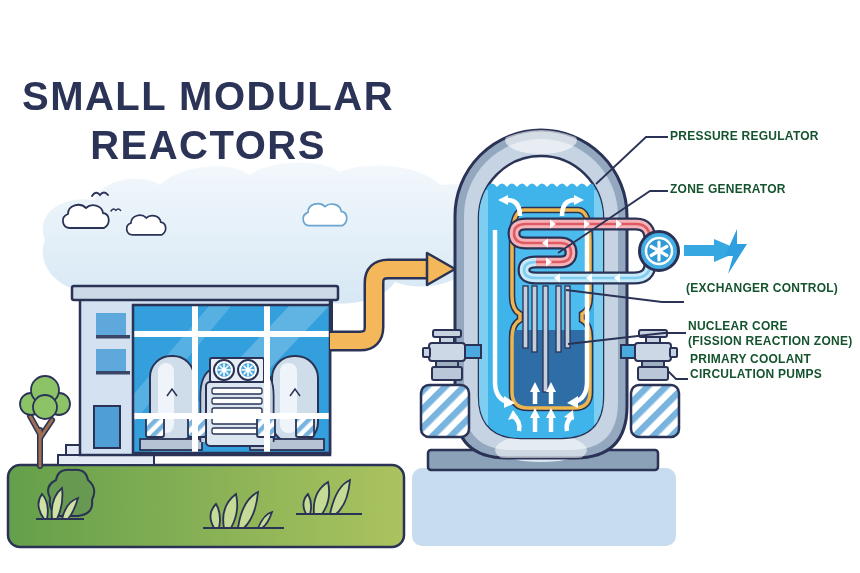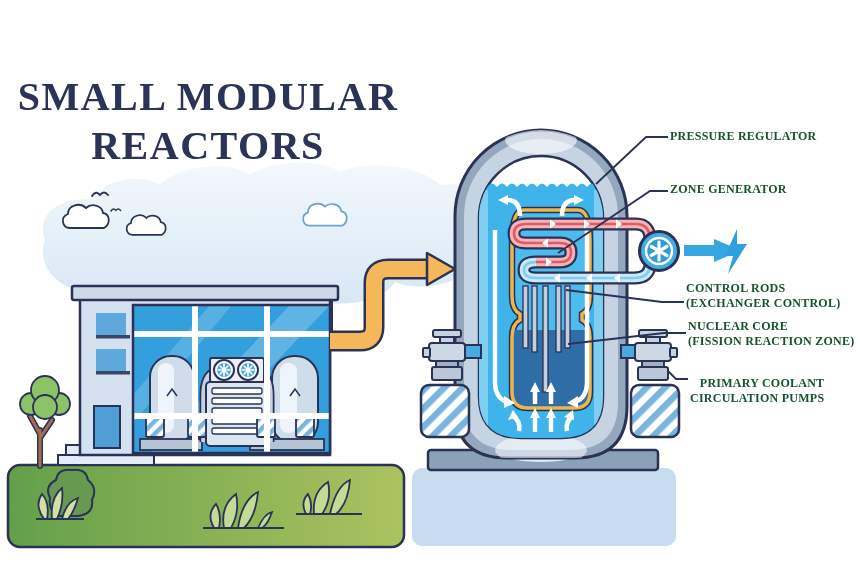--- a/index.html
+++ b/index.html
@@ -1,34 +1,34 @@
 <!DOCTYPE html>
 <html><head>
 <meta charset="utf-8">
 <style>
   html,body{margin:0;padding:0;background:#ffffff;}
   .canvas{
     position:relative;width:860px;height:573px;background:#ffffff;overflow:hidden;
-    font-family:Liberation Serif, serif;
+    font-family:Liberation Sans, sans-serif;
   }
   .canvas svg{position:absolute;left:0;top:0;}
   .title{
     position:absolute;left:0;top:72px;width:416px;text-align:center;
     font-weight:bold;font-size:40px;line-height:49px;letter-spacing:1.5px;
     color:#2b3357;
   }
   .diagram-label{
     position:absolute;color:#14532d;font-weight:bold;font-size:12px;
     line-height:15px;letter-spacing:0.25px;white-space:nowrap;
   }
   .lbl1{left:670px;top:129px;}
   .lbl2{left:670px;top:182px;}
   .lbl3{left:686px;top:281px;}
   .lbl4{left:688px;top:319px;}
-  .lbl5{left:690px;top:376px;text-align:right;}
+  .lbl5{left:690px;top:352px;}
 </style>
 </head>
 <body>
 
 <div class="canvas">
 
 <svg width="860" height="573" viewBox="0 0 860 573">
   <defs>
     <linearGradient id="skyG" x1="0" y1="0" x2="0" y2="1">
       <stop offset="0" stop-color="#f3f8fc"></stop>
@@ -315,21 +315,20 @@
   <div>REACTORS</div>
 </div>
 
 <div class="diagram-label lbl1">
   <div>PRESSURE REGULATOR</div>
 </div>
 <div class="diagram-label lbl2">
   <div>ZONE GENERATOR</div>
 </div>
 <div class="diagram-label lbl3">
-  <div>CONTROL RODS</div>
   <div>(EXCHANGER CONTROL)</div>
 </div>
 <div class="diagram-label lbl4">
   <div>NUCLEAR CORE</div>
   <div>(FISSION REACTION ZONE)</div>
 </div>
 <div class="diagram-label lbl5">
   <div>PRIMARY COOLANT</div>
   <div>CIRCULATION PUMPS</div>
 </div>

